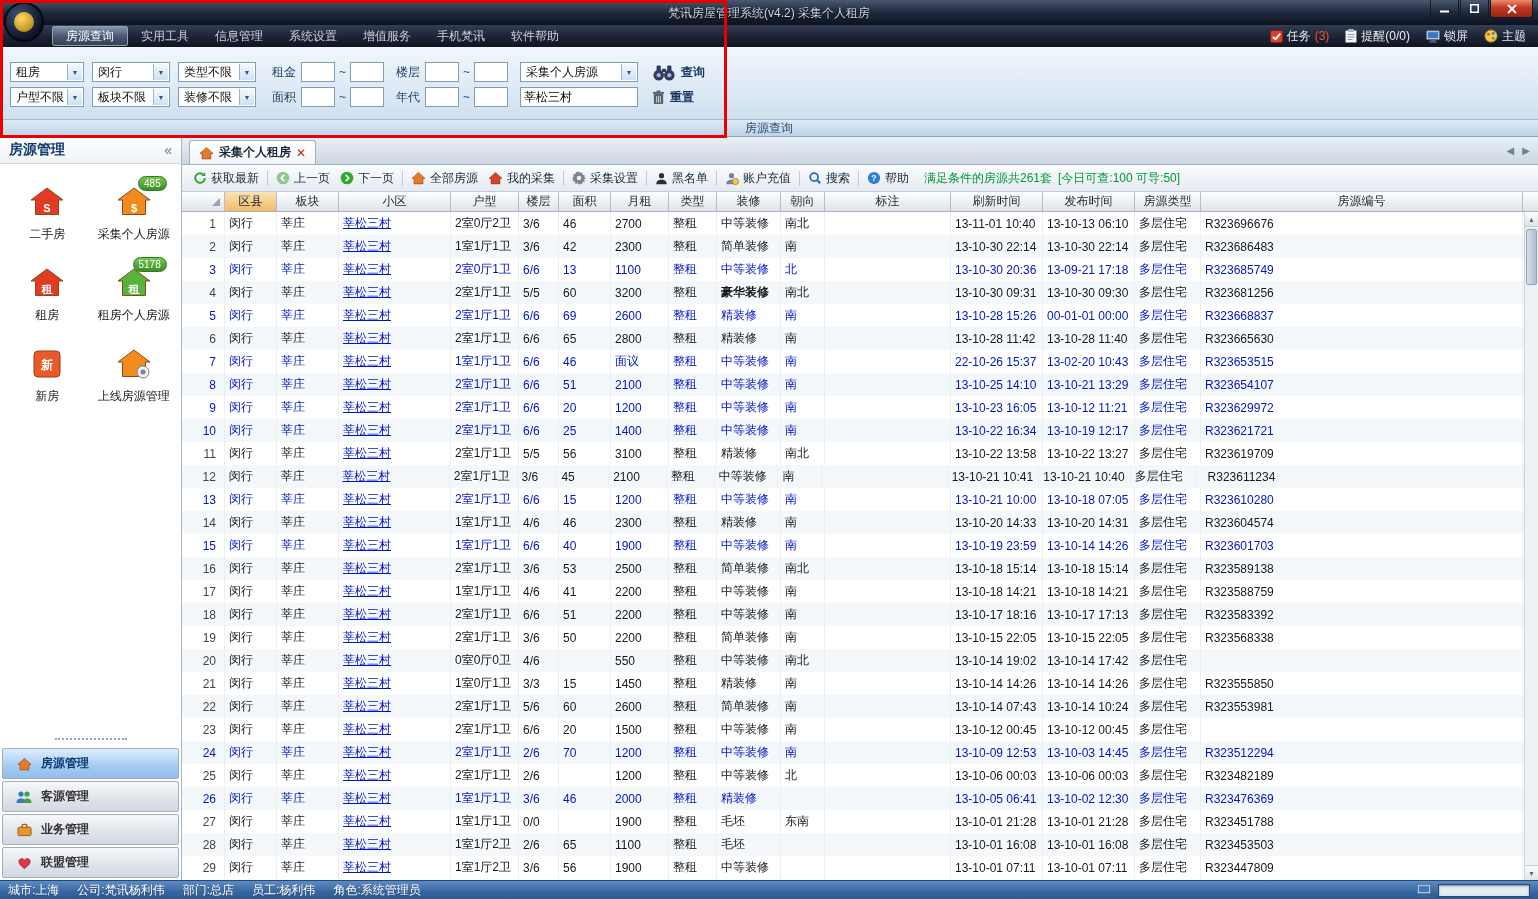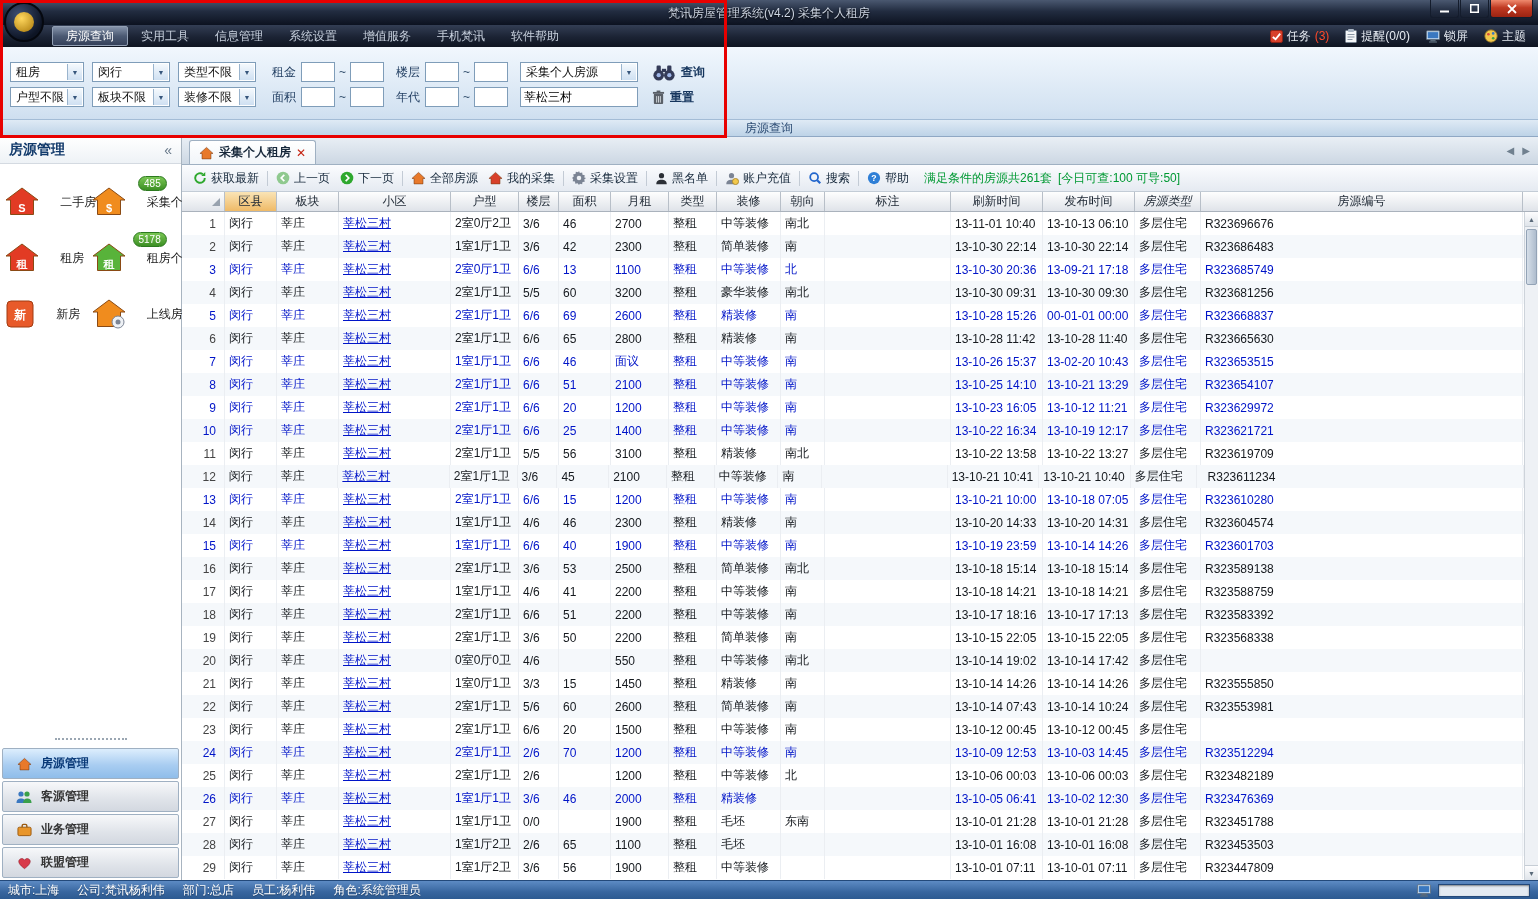--- a/index.html
+++ b/index.html
@@ -54,21 +54,21 @@
     color:#2a4a72;background:linear-gradient(#dfeaf5,#bdd3e7);border-top:1px solid #a3bcd6;}
 
   
   .sidebar{position:absolute;left:0;top:137px;width:182px;bottom:19px;background:#fff;
     border-right:1px solid #a8b4c0;display:flex;flex-direction:column;}
   .sb-header{height:27px;flex:0 0 27px;border-bottom:1px solid #d4dae1;display:flex;align-items:center;
     padding:0 9px;background:linear-gradient(#ffffff,#eef2f6);}
   .sb-title{color:#123a6b;font-weight:bold;font-size:14px;}
   .sb-collapse{margin-left:auto;color:#667788;font-size:14px;cursor:pointer;}
   .sb-grid{display:grid;grid-template-columns:1fr 1fr;row-gap:24px;padding:22px 4px 8px;justify-items:center;}
-  .sb-item{position:relative;display:flex;flex-direction:row;align-items:center;gap:20px;width:86px;cursor:pointer;}
+  .sb-item{position:relative;display:flex;flex-direction:column;align-items:center;gap:8px;width:86px;cursor:pointer;}
   .sb-item .lbl{font-size:12px;color:#222;white-space:nowrap;}
   .sb-badge{position:absolute;top:-10px;right:10px;background:linear-gradient(#79c653,#3c8f24);
     color:#fff;border-radius:8px;padding:0 5px;font-size:10px;line-height:13px;border:1px solid #2c7a1f;z-index:2;}
   .sb-spacer{flex:1;}
   .sb-dots{border-top:2px dotted #9aa6b2;width:72px;margin:4px auto 6px;}
   .nav-item{height:31px;display:flex;align-items:center;gap:8px;padding-left:12px;margin:2px 2px 0;
     border:1px solid #9fb0c2;border-radius:2px;font-weight:bold;color:#333;cursor:pointer;
     background:linear-gradient(#f7f8fa,#dfe3e9 60%,#d3d8e0);}
   .nav-item.active{background:linear-gradient(#ddeefd,#a9cdf1 55%,#8fbdea);color:#0a3a78;}
   .nav-item .ic{width:18px;display:inline-flex;justify-content:center;}
@@ -541,21 +541,21 @@
           <div class="gh-cell" style="width: 68px;">户型</div>
           <div class="gh-cell" style="width: 40px;">楼层</div>
           <div class="gh-cell" style="width: 52px;">面积</div>
           <div class="gh-cell" style="width: 58px;">月租</div>
           <div class="gh-cell" style="width: 48px;">类型</div>
           <div class="gh-cell" style="width: 64px;">装修</div>
           <div class="gh-cell" style="width: 44px;">朝向</div>
           <div class="gh-cell" style="width: 126px;">标注</div>
           <div class="gh-cell" style="width: 92px;">刷新时间</div>
           <div class="gh-cell" style="width: 92px;">发布时间</div>
-          <div class="gh-cell" style="width: 66px; font-style: italic;">房源类型</div>
+          <div class="gh-cell" style="width: 66px;">房源类型</div>
           <div class="gh-cell" style="width: 322px;">房源编号</div>
           <div class="gh-fill"></div>
         </div>
       <div class="grid-body">
           <div class="grow">
             <div class="gcell num" style="width: 43px;">1</div>
             <div class="gcell" style="width: 52px;">闵行</div>
             <div class="gcell" style="width: 62px;">莘庄</div>
             <div class="gcell link" style="width: 112px;">莘松三村</div>
             <div class="gcell" style="width: 68px;">2室0厅2卫</div>
@@ -610,21 +610,21 @@
           <div class="grow">
             <div class="gcell num" style="width: 43px;">4</div>
             <div class="gcell" style="width: 52px;">闵行</div>
             <div class="gcell" style="width: 62px;">莘庄</div>
             <div class="gcell link" style="width: 112px;">莘松三村</div>
             <div class="gcell" style="width: 68px;">2室1厅1卫</div>
             <div class="gcell" style="width: 40px;">5/5</div>
             <div class="gcell" style="width: 52px;">60</div>
             <div class="gcell" style="width: 58px;">3200</div>
             <div class="gcell" style="width: 48px;">整租</div>
-            <div class="gcell" style="width: 64px;">豪华装修</div>
+            <div class="gcell" style="width: 64px; font-weight: bold;">豪华装修</div>
             <div class="gcell" style="width: 44px;">南北</div>
             <div class="gcell" style="width: 126px;"></div>
             <div class="gcell" style="width: 92px;">13-10-30 09:31</div>
             <div class="gcell" style="width: 92px;">13-10-30 09:30</div>
             <div class="gcell" style="width: 66px;">多层住宅</div>
             <div class="gcell" style="width: 322px;">R323681256</div>
           </div>
           <div class="grow new">
             <div class="gcell num" style="width: 43px;">5</div>
             <div class="gcell" style="width: 52px;">闵行</div>
@@ -667,21 +667,21 @@
             <div class="gcell" style="width: 62px;">莘庄</div>
             <div class="gcell link" style="width: 112px;">莘松三村</div>
             <div class="gcell" style="width: 68px;">1室1厅1卫</div>
             <div class="gcell" style="width: 40px;">6/6</div>
             <div class="gcell" style="width: 52px;">46</div>
             <div class="gcell" style="width: 58px;">面议</div>
             <div class="gcell" style="width: 48px;">整租</div>
             <div class="gcell" style="width: 64px;">中等装修</div>
             <div class="gcell" style="width: 44px;">南</div>
             <div class="gcell" style="width: 126px;"></div>
-            <div class="gcell" style="width: 92px;">13-10-26 15:37</div>
+            <div class="gcell" style="width: 92px;">22-10-26 15:37</div>
             <div class="gcell" style="width: 92px;">13-02-20 10:43</div>
             <div class="gcell" style="width: 66px;">多层住宅</div>
             <div class="gcell" style="width: 322px;">R323653515</div>
           </div>
           <div class="grow new">
             <div class="gcell num" style="width: 43px;">8</div>
             <div class="gcell" style="width: 52px;">闵行</div>
             <div class="gcell" style="width: 62px;">莘庄</div>
             <div class="gcell link" style="width: 112px;">莘松三村</div>
             <div class="gcell" style="width: 68px;">2室1厅1卫</div>

